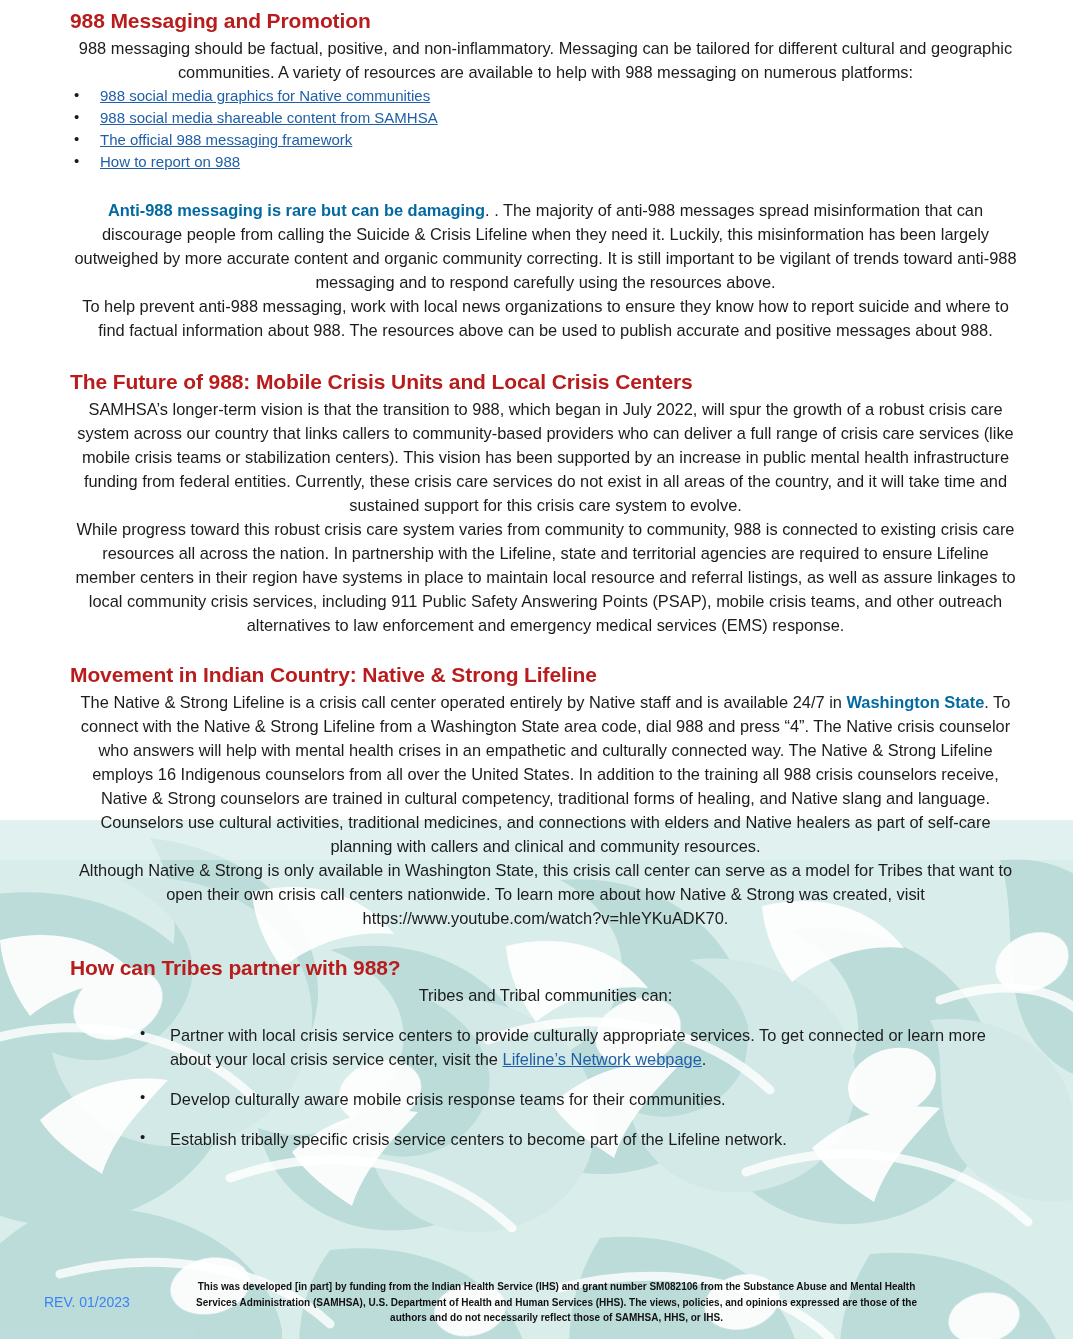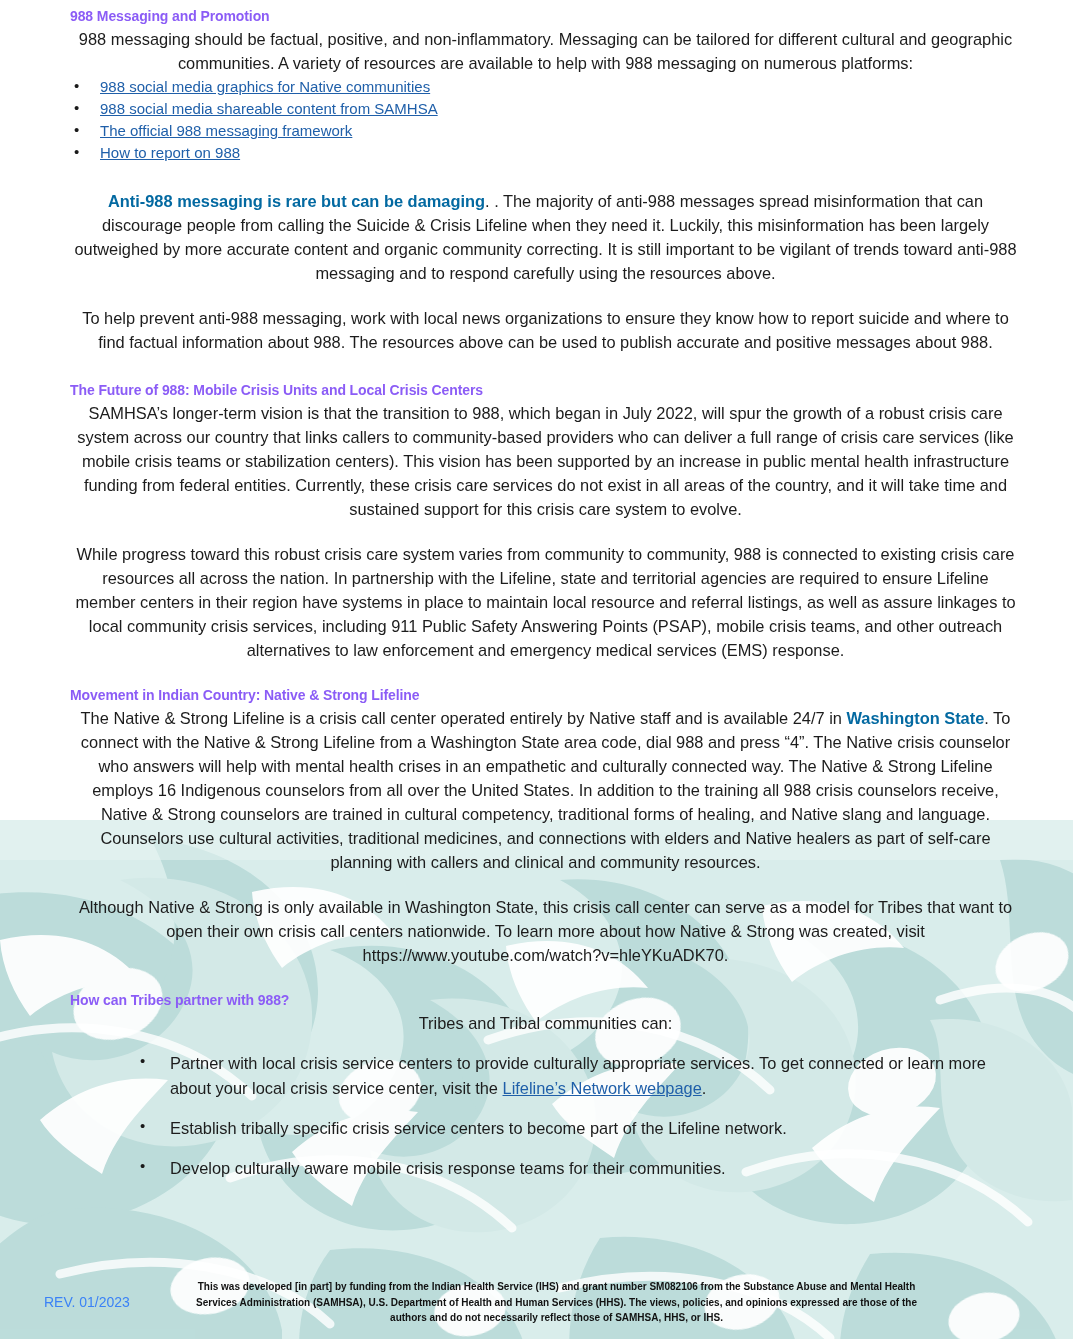--- a/index.html
+++ b/index.html
@@ -24,37 +24,37 @@
   }
 
   
   #page {
     position: relative;
     z-index: 2;
     padding: 8px 52px 0 70px;
   }
 
   h2.section-heading {
-    color: #8b5cf6;
-    font-size: 14px;
+    color: #b91c1c;
+    font-size: 21px;
     font-weight: bold;
     margin: 0 0 2px 0;
     line-height: 1.22;
     letter-spacing: -0.1px;
   }
 
   p.body-text {
     font-size: 16.4px;
     line-height: 1.465;
     margin: 0 0 0 0;
     color: #1c1c1c;
     text-align: center;
   }
 
-  p.spaced { margin-top: 21px; }
+  p.spaced { }
 
   .link {
     color: #1F5FA9;
     text-decoration: underline;
   }
 
   b, strong { font-weight: bold; color: #0369a1; }
 
   
   ul.link-list {
@@ -251,22 +251,22 @@
 
   <div class="gap-md"></div>
 
   <section>
     <h2 class="section-heading">How can Tribes partner with 988?</h2>
 
     <p class="body-text">Tribes and Tribal communities can:</p>
 
     <ul class="plain-list">
       <li><span>Partner with local crisis service centers to provide culturally appropriate services. To get connected or learn more about your local crisis service center, visit the </span><a class="link" href="#">Lifeline’s Network webpage</a><span>.</span></li>
+      <li><span>Develop culturally aware mobile crisis response teams for their communities.</span></li>
       <li><span>Establish tribally specific crisis service centers to become part of the Lifeline network.</span></li>
-      <li><span>Develop culturally aware mobile crisis response teams for their communities.</span></li>
     </ul>
   </section>
 </div>
 
 <div id="footer">
   <div id="rev-label">REV. 01/2023</div>
   <div id="disclaimer">This was developed [in part] by funding from the Indian Health Service (IHS) and grant number SM082106 from the Substance Abuse and Mental Health Services Administration (SAMHSA), U.S. Department of Health and Human Services (HHS). The views, policies, and opinions expressed are those of the authors and do not necessarily reflect those of SAMHSA, HHS, or IHS.</div>
 </div>
 
 </body></html>

